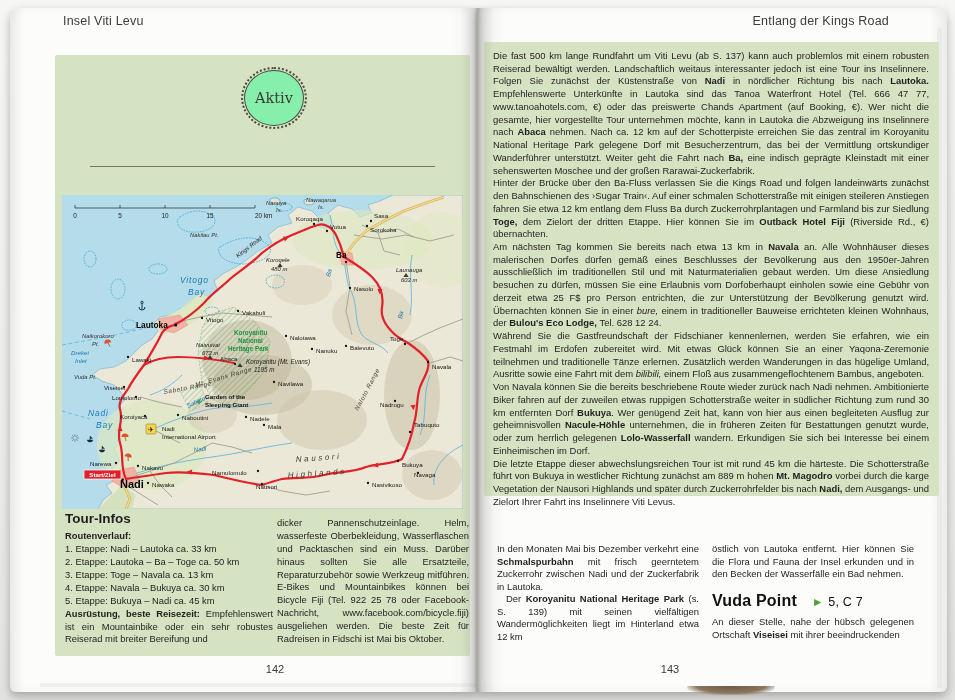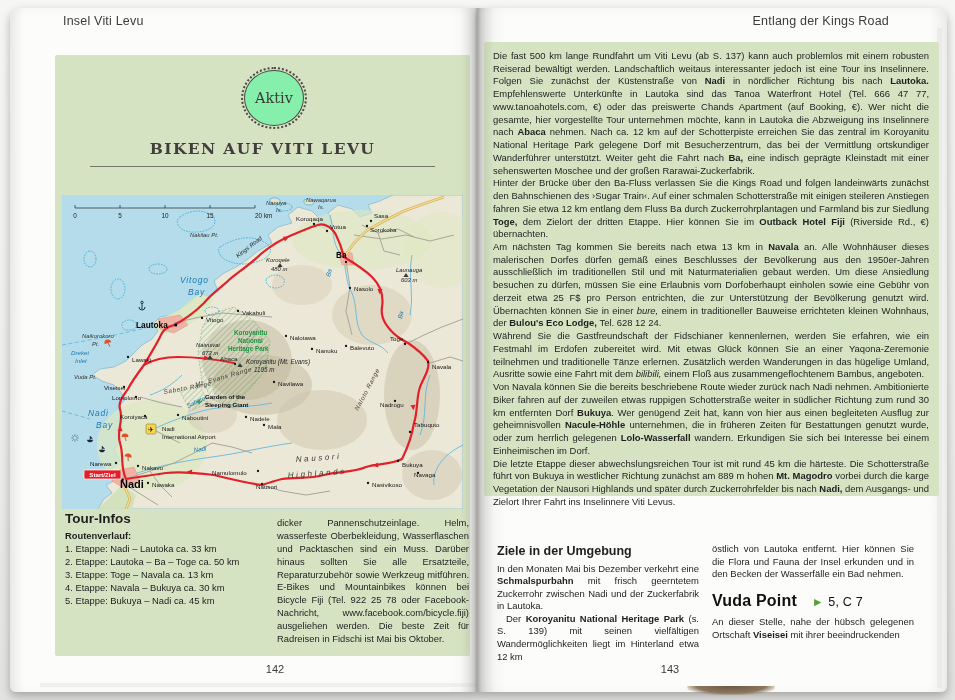--- a/index.html
+++ b/index.html
@@ -92,21 +92,20 @@
 
   <div class="page right">
     <div class="edge-stack-r"></div>
   </div>
 
   <div class="runhead l">Insel Viti Levu</div>
   <div class="runhead r">Entlang der Kings Road</div>
 
   <div class="greenbox gb-left">
     <div class="badge">Aktiv</div>
-    <div class="box-title">BIKEN AUF VITI LEVU</div>
     <div class="title-rule"></div>
 
     <div class="mapwrap">
       <svg viewBox="0 0 401 314" width="401" height="314">
         <defs>
           <pattern id="hatch" width="4" height="4" patternTransform="rotate(45)" patternUnits="userSpaceOnUse">
             <line x1="0" y1="0" x2="0" y2="4" stroke="#35a048" stroke-width="1.1"></line>
           </pattern>
           <path id="arw" d="M0,-2.6 L5.2,0 L0,2.6 Z" fill="#e2202a"></path>
           <g id="umb">
@@ -402,38 +401,38 @@
     <div class="tourinfos ti-col1">
       <div class="ti-h">Tour-Infos</div>
       <div class="ti-sub">Routenverlauf:</div>
       <div class="ti-stages">
           <div>1. Etappe: Nadi – Lautoka ca. 33 km</div>
           <div>2. Etappe: Lautoka – Ba – Toge ca. 50 km</div>
           <div>3. Etappe: Toge – Navala ca. 13 km</div>
           <div>4. Etappe: Navala – Bukuya ca. 30 km</div>
           <div>5. Etappe: Bukuya – Nadi ca. 45 km</div>
         </div>
+      <div class="ti-equip"><b>Ausrüstung, beste Reisezeit:</b><span> Empfehlenswert ist ein Mountainbike oder ein sehr robustes Reiserad mit breiter Bereifung und</span></div>
     </div>
     <div class="tourinfos ti-col2"><span>dicker Pannenschutzeinlage. Helm, wasserfeste Oberbekleidung, Wasserflaschen und Packtaschen sind ein Muss. Darüber hinaus sollten Sie alle Ersatzteile, Reparaturzubehör sowie Werkzeug mitführen. E-Bikes und Mountainbikes können bei Bicycle Fiji (Tel. 922 25 78 oder Facebook-Nachricht, www.facebook.com/bicycle.fiji) ausgeliehen werden. Die beste Zeit für Radreisen in Fidschi ist Mai bis Oktober.</span></div>
   </div>
 
   <div class="greenbox gb-right">
     <div class="tourtext">
         <p><span>Die fast 500 km lange Rundfahrt um Viti Levu (ab S. 137) kann auch problemlos mit einem robusten Reiserad bewältigt werden. Landschaftlich weitaus interessanter jedoch ist eine Tour ins Inselinnere. Folgen Sie zunächst der Küstenstraße von </span><b>Nadi</b><span> in nördlicher Richtung bis nach </span><b>Lautoka.</b><span> Empfehlenswerte Unterkünfte in Lautoka sind das Tanoa Waterfront Hotel (Tel. 666 47 77, www.tanoahotels.com, €) oder das preiswerte Chands Apartment (auf Booking, €). Wer nicht die gesamte, hier vorgestellte Tour unternehmen möchte, kann in Lautoka die Abzweigung ins Inselinnere nach </span><b>Abaca</b><span> nehmen. Nach ca. 12 km auf der Schotterpiste erreichen Sie das zentral im Koroyanitu National Heritage Park gelegene Dorf mit Besucherzentrum, das bei der Vermittlung ortskundiger Wanderführer unterstützt. Weiter geht die Fahrt nach </span><b>Ba,</b><span> eine indisch geprägte Kleinstadt mit einer sehenswerten Moschee und der großen Rarawai-Zuckerfabrik.</span></p>
         <p><span>Hinter der Brücke über den Ba-Fluss verlassen Sie die Kings Road und folgen landeinwärts zunächst den Bahnschienen des ›Sugar Train‹. Auf einer schmalen Schotterstraße mit einigen steileren Anstiegen fahren Sie etwa 12 km entlang dem Fluss Ba durch Zuckerrohrplantagen und Farmland bis zur Siedlung </span><b>Toge,</b><span> dem Zielort der dritten Etappe. Hier können Sie im </span><b>Outback Hotel Fiji</b><span> (Riverside Rd., €) übernachten.</span></p>
         <p><span>Am nächsten Tag kommen Sie bereits nach etwa 13 km in </span><b>Navala</b><span> an. Alle Wohnhäuser dieses malerischen Dorfes dürfen gemäß eines Beschlusses der Bevölkerung aus den 1950er-Jahren ausschließlich im traditionellen Stil und mit Naturmaterialien gebaut werden. Um diese Ansiedlung besuchen zu dürfen, müssen Sie eine Erlaubnis vom Dorfoberhaupt einholen sowie eine Gebühr von derzeit etwa 25 F$ pro Person entrichten, die zur Unterstützung der Bevölkerung genutzt wird. Übernachten können Sie in einer </span><i>bure,</i><span> einem in traditioneller Bauweise errichteten kleinen Wohnhaus, der </span><b>Bulou's Eco Lodge,</b><span> Tel. 628 12 24.</span></p>
         <p><span>Während Sie die Gastfreundschaft der Fidschianer kennenlernen, werden Sie erfahren, wie ein Festmahl im Erdofen zubereitet wird. Mit etwas Glück können Sie an einer Yaqona-Zeremonie teilnehmen und traditionelle Tänze erlernen. Zusätzlich werden Wanderungen in das hügelige Umland, Ausritte sowie eine Fahrt mit dem </span><i>bilibili,</i><span> einem Floß aus zusammengeflochtenem Bambus, angeboten.</span></p>
         <p><span>Von Navala können Sie die bereits beschriebene Route wieder zurück nach Nadi nehmen. Ambitionierte Biker fahren auf der zuweilen etwas ruppigen Schotterstraße weiter in südlicher Richtung zum rund 30 km entfernten Dorf </span><b>Bukuya</b><span>. Wer genügend Zeit hat, kann von hier aus einen begleiteten Ausflug zur geheimnisvollen </span><b>Nacule-Höhle</b><span> unternehmen, die in früheren Zeiten für Bestattungen genutzt wurde, oder zum herrlich gelegenen </span><b>Lolo-Wasserfall</b><span> wandern. Erkundigen Sie sich bei Interesse bei einem Einheimischen im Dorf.</span></p>
         <p><span>Die letzte Etappe dieser abwechslungsreichen Tour ist mit rund 45 km die härteste. Die Schotterstraße führt von Bukuya in westlicher Richtung zunächst am 889 m hohen </span><b>Mt. Magodro</b><span> vorbei durch die karge Vegetation der Nausori Highlands und später durch Zuckerrohrfelder bis nach </span><b>Nadi,</b><span> dem Ausgangs- und Zielort Ihrer Fahrt ins Inselinnere Viti Levus.</span></p>
       </div>
   </div>
 
   <div class="umgebung">
     <div class="umg-col c1">
-      <h3 class="umg-h">Ziele in der Umgebung</h3>
       <p class="umg-p"><span>In den Monaten Mai bis Dezember verkehrt eine </span><b>Schmalspurbahn</b><span> mit frisch geerntetem Zuckerrohr zwischen Nadi und der Zuckerfabrik in Lautoka.</span></p>
       <p class="umg-p indent"><span>Der </span><b>Koroyanitu National Heritage Park</b><span> (s. S. 139) mit seinen vielfältigen Wandermöglichkeiten liegt im Hinterland etwa 12 km</span></p>
     </div>
     <div class="umg-col c2">
       <p class="umg-p"><span>östlich von Lautoka entfernt. Hier können Sie die Flora und Fauna der Insel erkunden und in den Becken der Wasserfälle ein Bad nehmen.</span></p>
       <div class="vuda-h">
         <span>Vuda Point</span>
         <span class="marker">►</span>
         <span class="ref">5, C 7</span>
       </div>

